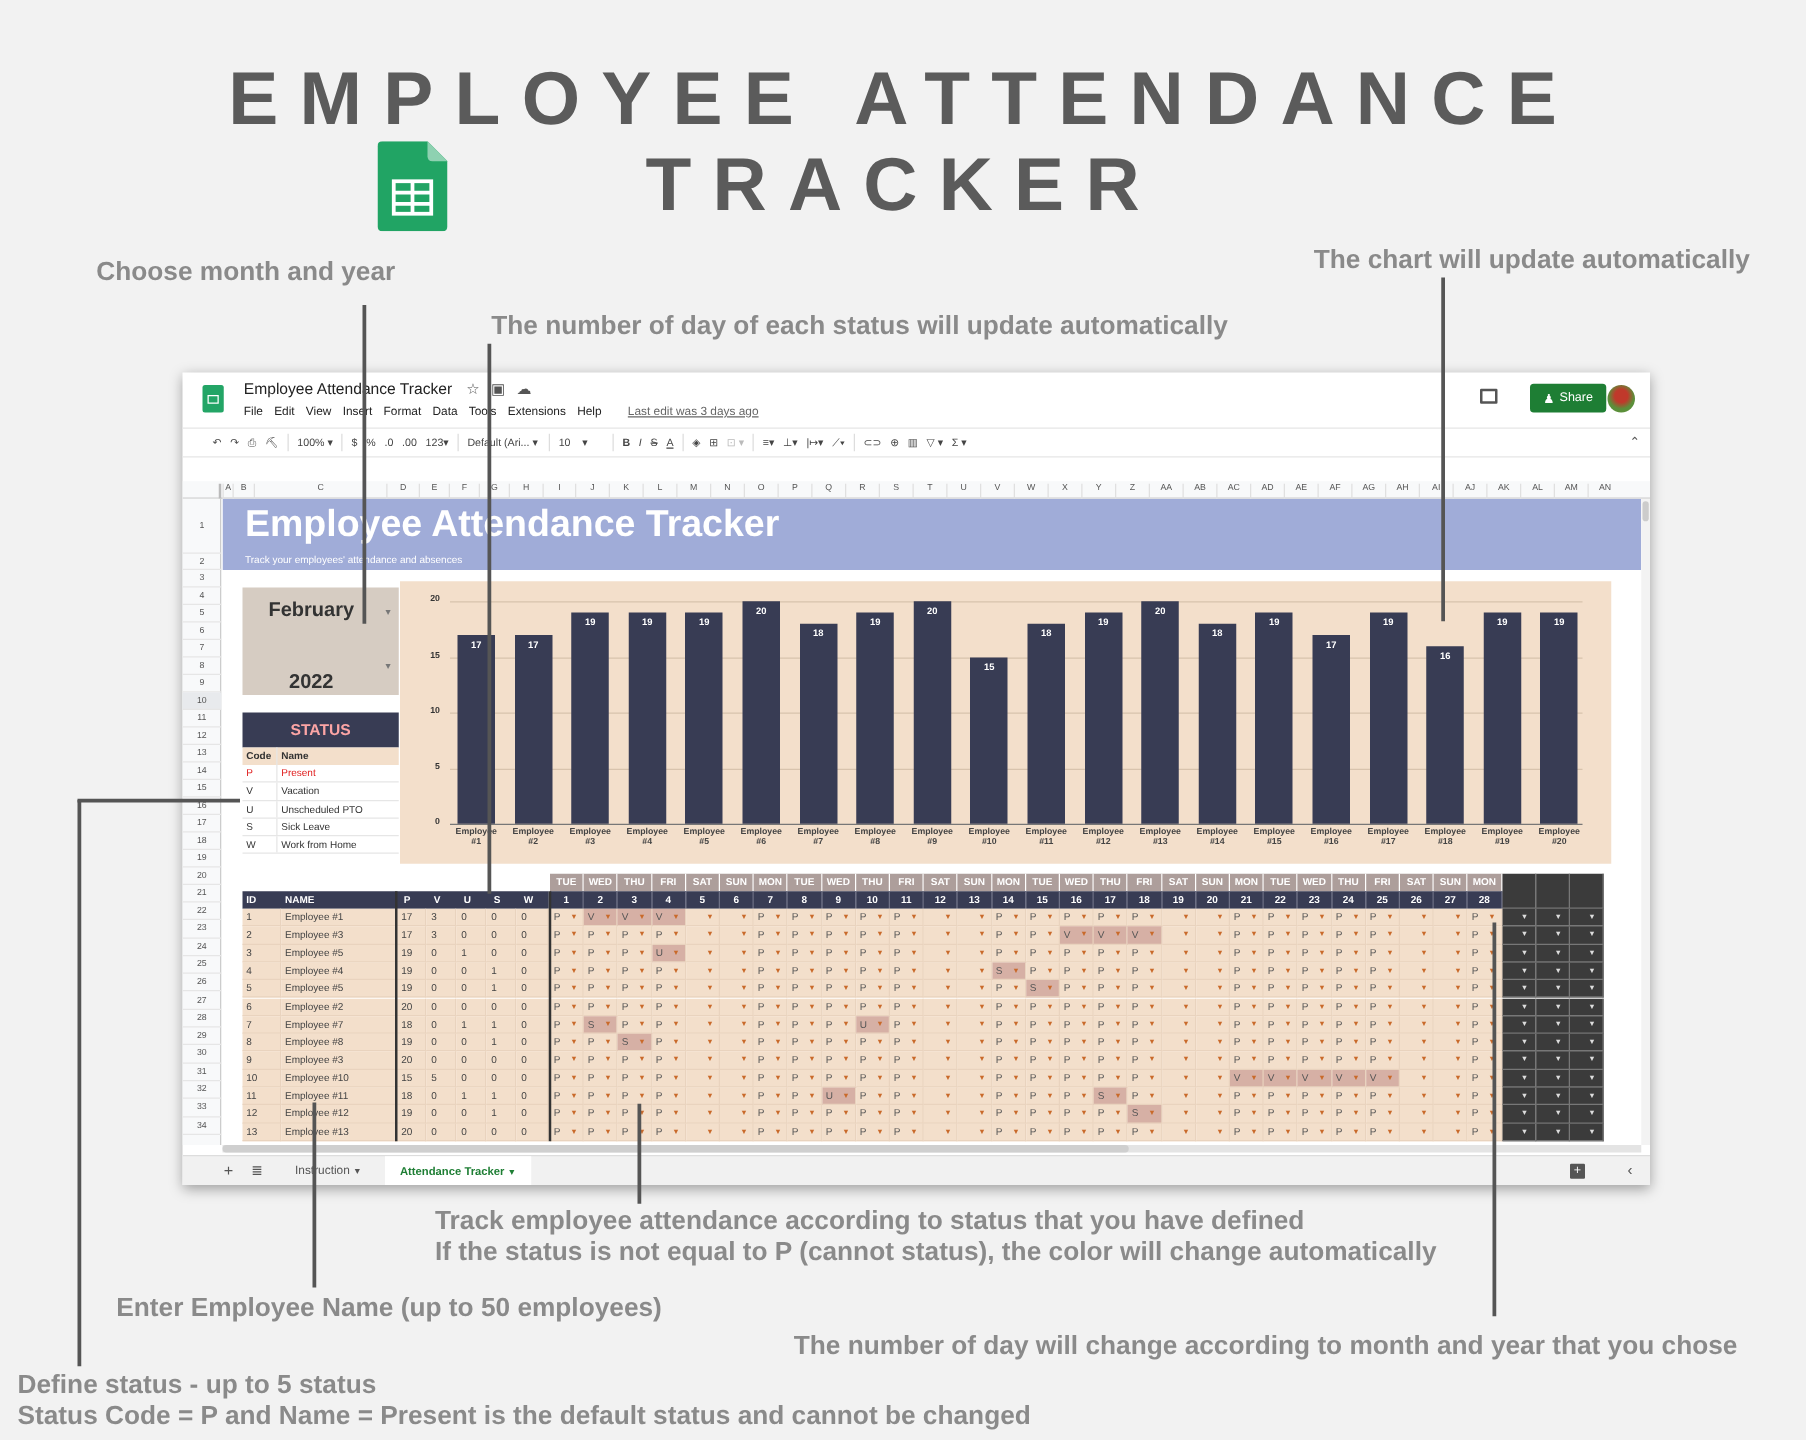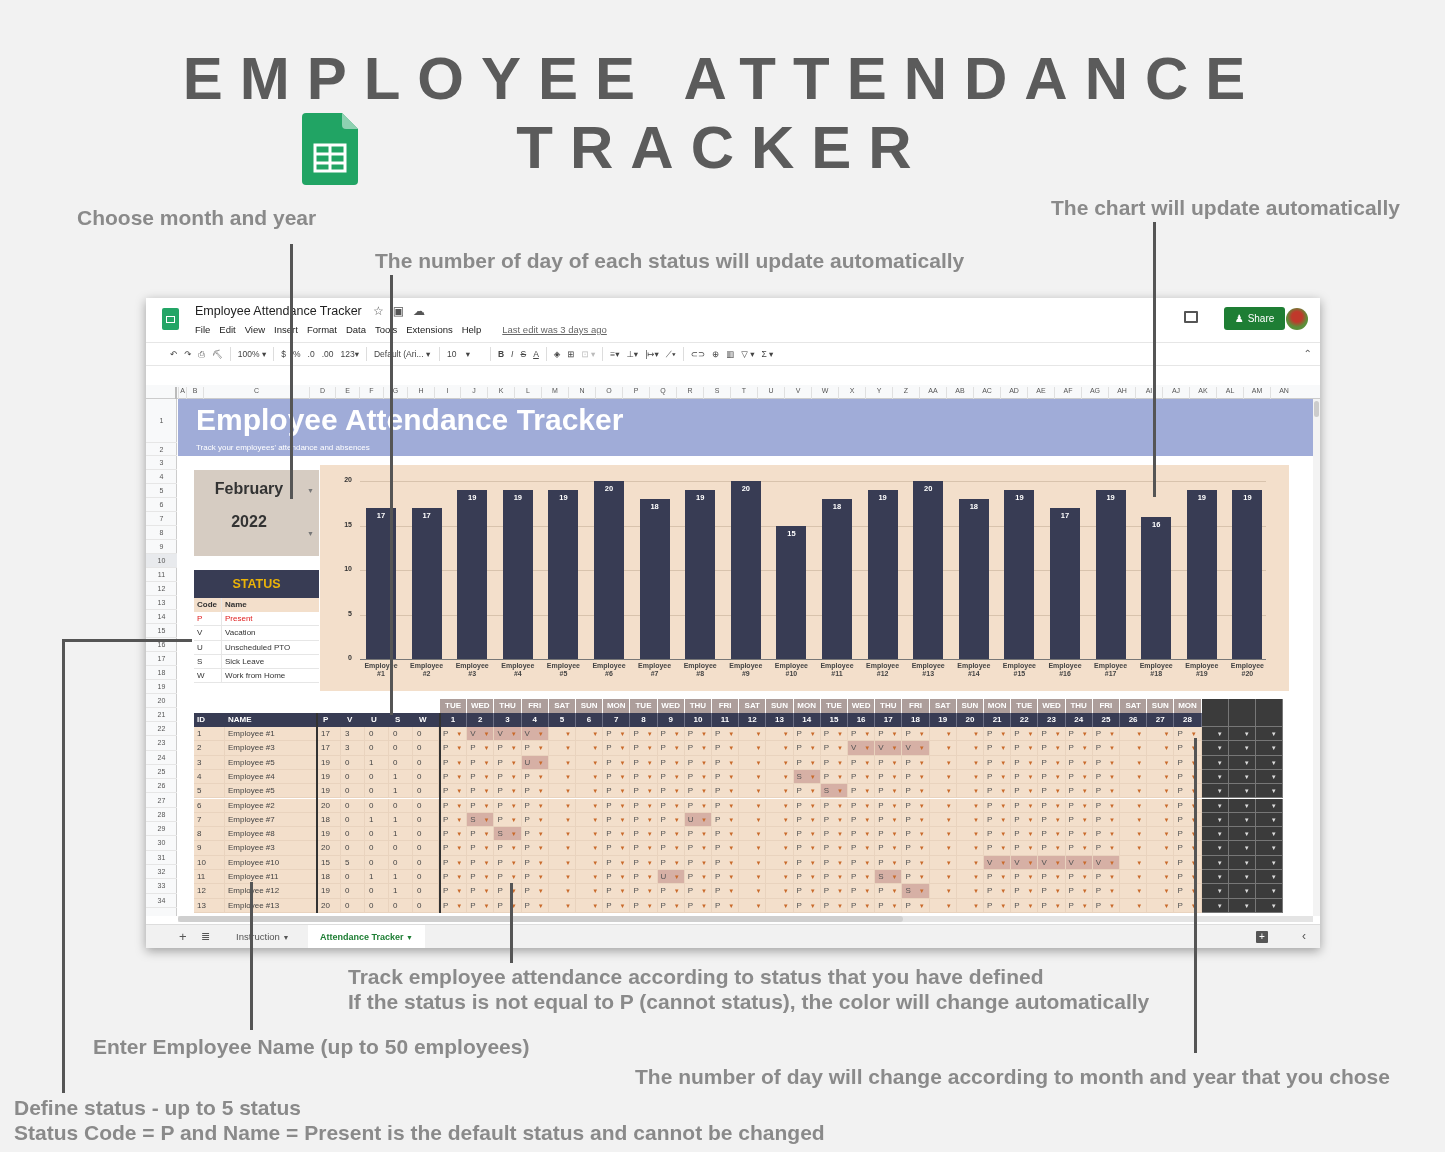--- a/index.html
+++ b/index.html
@@ -46,21 +46,21 @@
   .sheet { position: absolute; left: 32px; top: 101px; width: 1135px; height: 517px; overflow: hidden; background: #fff; }
   .banner { position: absolute; left: 0; top: 0; width: 1135px; height: 57px; background: #a0acd8; }
   .banner-title { position: absolute; left: 18px; top: 4px; font-size: 30px; font-weight: bold; color: #fff; }
   .banner-sub { position: absolute; left: 18px; top: 44px; font-size: 8px; color: #fff; }
 
   .picker { position: absolute; left: 16px; top: 71px; width: 125px; height: 86px; background: #d6ccc2; }
   .picker .val { position: absolute; left: 0; width: 110px; text-align: center; font-size: 16px; font-weight: bold; color: #333; }
   .picker .arr { position: absolute; right: 5px; font-size: 7px; color: #777; }
 
   .status-box { position: absolute; left: 16px; top: 171px; width: 125px; }
-  .status-head { height: 28px; background: #383c54; color: #eab308; font-size: 12.5px; font-weight: bold; text-align: center; line-height: 28px; }
+  .status-head { height: 28px; background: #383c54; color: #fca5a5; font-size: 12.5px; font-weight: bold; text-align: center; line-height: 28px; }
   .status-cols { height: 14px; background: #f3dfcb; font-size: 8px; font-weight: bold; color: #333; display: flex; }
   .status-row { height: 14.3px; font-size: 8px; color: #333; display: flex; border-bottom: 1px solid #e6e6e6; }
   .status-row.present { color: #e02020; }
   .sc { width: 28px; padding-left: 3px; line-height: 14px; border-right: 1px solid #e6e6e6; }
   .sn { flex: 1; padding-left: 3px; line-height: 14px; }
 
   .chart { position: absolute; left: 142px; top: 66px; width: 969px; height: 226px; background: #f3dfcb; }
   .chart .grid { position: absolute; left: 40px; right: 23px; height: 1px; background: #d8c3ad; }
   .chart .axis { position: absolute; left: 40px; right: 23px; height: 1px; background: #777; }
   .chart .ytick { position: absolute; left: 12px; width: 20px; text-align: right; font-size: 7px; color: #333; font-weight: bold; }
@@ -107,21 +107,21 @@
     <path d="M4 0 H40 L56 16 V68 Q56 72 52 72 H4 Q0 72 0 68 V4 Q0 0 4 0 Z" fill="#21a464"></path>
     <path d="M40 0 L56 16 H44 Q40 16 40 12 Z" fill="#8ed1b1"></path>
     <rect x="13" y="32" width="30" height="26" fill="none" stroke="#fff" stroke-width="3"></rect>
     <line x1="13" y1="41" x2="43" y2="41" stroke="#fff" stroke-width="3"></line>
     <line x1="13" y1="50" x2="43" y2="50" stroke="#fff" stroke-width="3"></line>
     <line x1="28" y1="32" x2="28" y2="58" stroke="#fff" stroke-width="3"></line>
   </svg>
 </div>
 
 <div class="note" style="left:77px;top:205px;">Choose month and year</div>
-<div class="note" style="left:375px;top:248px;">The number of day of each status will update automatically</div>
+<div class="note" style="left:393px;top:248px;">The number of day of each status will update automatically</div>
 <div class="note" style="left:1051px;top:195px;">The chart will update automatically</div>
 <div class="note" style="left:348px;top:964px;">Track employee attendance according to status that you have defined</div>
 <div class="note" style="left:348px;top:989px;">If the status is not equal to P (cannot status), the color will change automatically</div>
 <div class="note" style="left:93px;top:1034px;">Enter Employee Name (up to 50 employees)</div>
 <div class="note" style="left:635px;top:1064px;">The number of day will change according to month and year that you chose</div>
 <div class="note" style="left:14px;top:1095px;">Define status - up to 5 status</div>
 <div class="note" style="left:14px;top:1120px;">Status Code = P and Name = Present is the default status and cannot be changed</div>
 
 <div class="win">
   <div class="titlebar">
@@ -275,21 +275,21 @@
 
   <div class="sheet">
     <div class="banner">
       <div class="banner-title">Employee Attendance Tracker</div>
       <div class="banner-sub">Track your employees' attendance and absences</div>
     </div>
 
     <div class="picker">
       <div class="val" style="top:10px;">February</div>
       <div class="arr" style="top:17px;">▼</div>
-      <div class="val" style="top:43px;">2022</div>
+      <div class="val" style="top:67px;">2022</div>
       <div class="arr" style="top:60px;">▼</div>
     </div>
 
     <div class="status-box">
       <div class="status-head">STATUS</div>
       <div class="status-cols">
         <div class="sc">Code</div>
         <div class="sn">Name</div>
       </div>
       <div class="status-row present">

